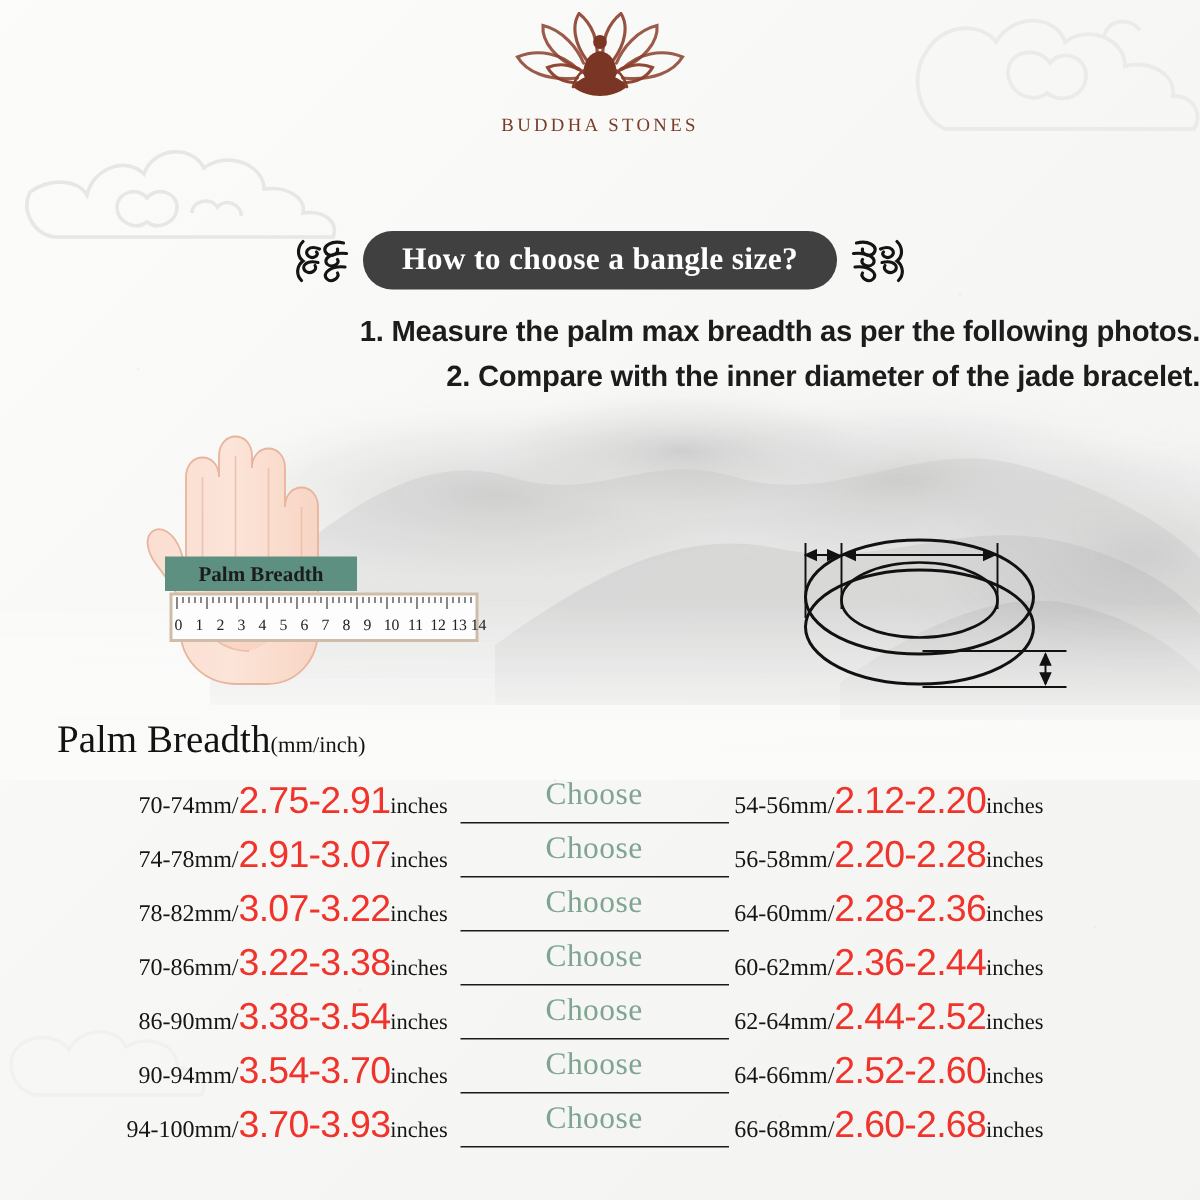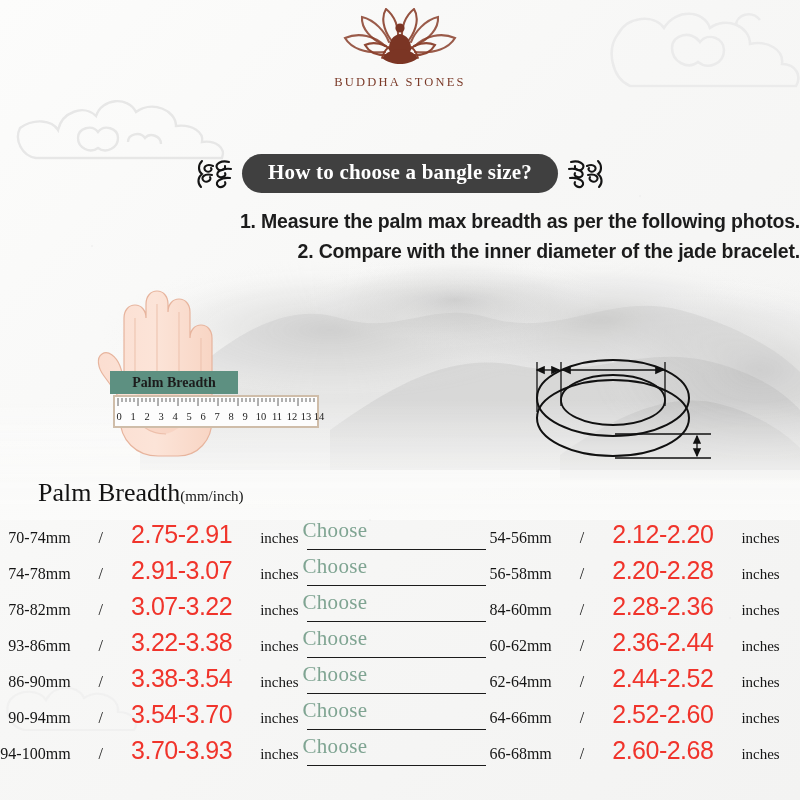--- a/index.html
+++ b/index.html
@@ -152,21 +152,20 @@
   }
   .size-row {
     display: flex;
     align-items: baseline;
     height: 36px;
   }
   .cell {
     display: flex;
     align-items: baseline;
     white-space: nowrap;
-    gap: 28px;
   }
   .mm {
     font-family: "Liberation Serif", serif;
     font-size: 16px;
     color: #151515;
   }
   .inch-val {
     font-family: "Liberation Sans", sans-serif;
     font-size: 25px;
     color: #f0342b;
@@ -183,20 +182,21 @@
     width: 300px;
     justify-content: flex-end;
     padding-right: 4px;
   }
   .choose-cell {
     width: 188px;
     position: relative;
     height: 34px;
     display: flex;
     align-items: flex-start;
+    justify-content: center;
   }
   .choose-link {
     font-family: "Liberation Serif", serif;
     font-size: 21px;
     color: #7fa492;
     position: relative;
     top: -6px;
     cursor: pointer;
     letter-spacing: 0.3px;
   }
@@ -515,29 +515,29 @@
           <span class="mm">78-82mm</span>
           <span class="mm">/</span>
           <span class="inch-val">3.07-3.22</span>
           <span class="inch-unit">inches</span>
         </div>
         <div class="choose-cell">
           <span class="choose-link">Choose</span>
           <span class="choose-rule"></span>
         </div>
         <div class="cell right-cell">
-          <span class="mm">84-60mm</span>
+          <span class="mm">64-60mm</span>
           <span class="mm">/</span>
           <span class="inch-val">2.28-2.36</span>
           <span class="inch-unit">inches</span>
         </div>
       </div>
       <div class="size-row">
         <div class="cell left-cell">
-          <span class="mm">93-86mm</span>
+          <span class="mm">70-86mm</span>
           <span class="mm">/</span>
           <span class="inch-val">3.22-3.38</span>
           <span class="inch-unit">inches</span>
         </div>
         <div class="choose-cell">
           <span class="choose-link">Choose</span>
           <span class="choose-rule"></span>
         </div>
         <div class="cell right-cell">
           <span class="mm">60-62mm</span>

